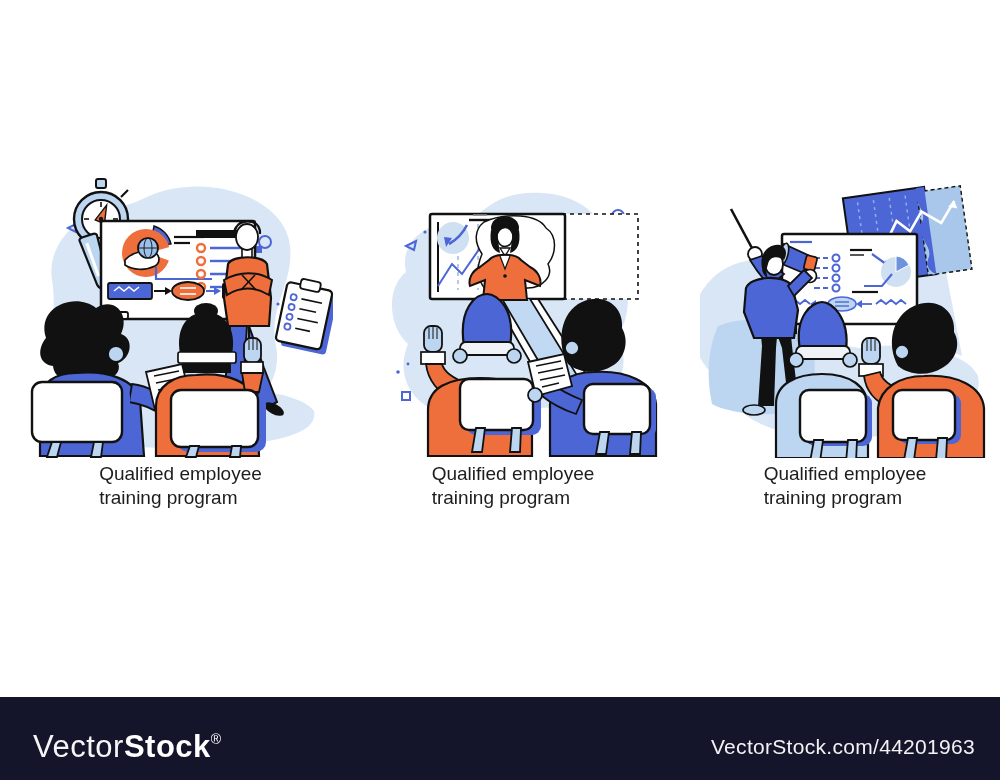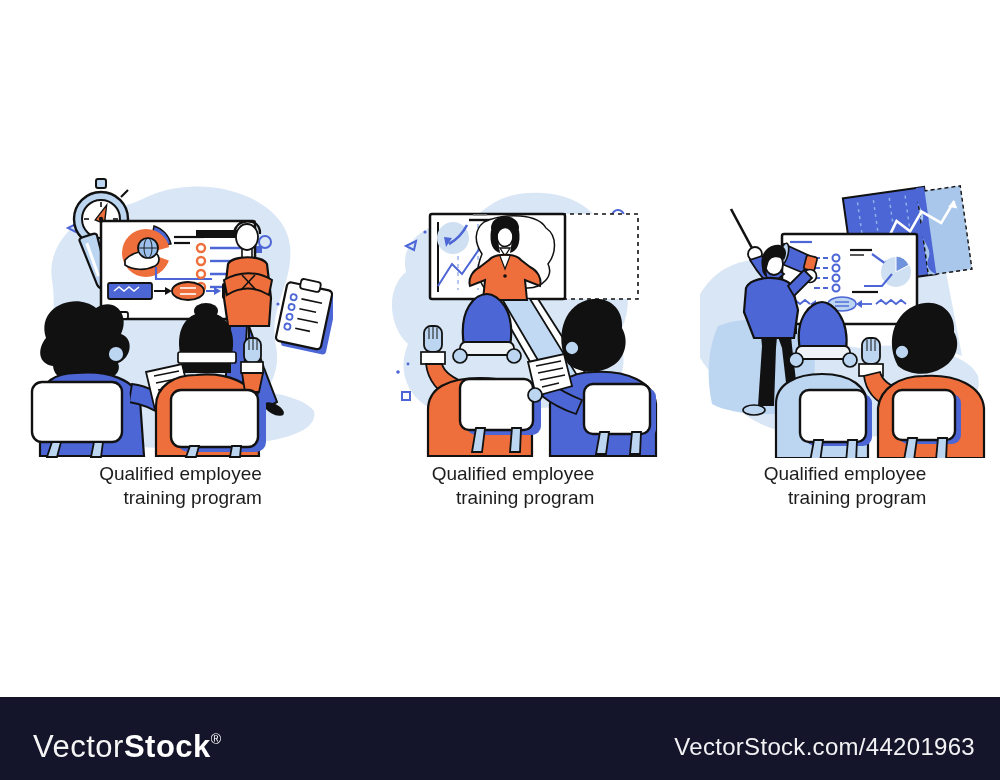--- a/index.html
+++ b/index.html
@@ -10,28 +10,28 @@
     --ink:#111111;
     --bar:#14142A;
   }
   *{margin:0;padding:0;box-sizing:border-box;}
   html,body{width:1000px;height:780px;background:#fff;font-family:"Liberation Sans",sans-serif;}
   .stage{position:relative;width:1000px;height:780px;background:#fff;overflow:hidden;}
   .card{position:absolute;top:176px;display:flex;flex-direction:column;align-items:center;}
   .card1{left:28px;width:305px;}
   .card2{left:368px;width:290px;}
   .card3{left:700px;width:290px;}
-  .caption{margin-top:4px;text-align:right;font-size:19px;line-height:24px;color:#1d1d1d;}
+  .caption{margin-top:4px;text-align:left;font-size:19px;line-height:24px;color:#1d1d1d;}
   .wbar{position:absolute;left:0;top:697px;width:1000px;height:100px;background:var(--bar);
         display:flex;align-items:center;justify-content:space-between;padding:0 25px 0 33px;}
   .brand{color:#fff;font-size:31px;letter-spacing:.5px;white-space:nowrap;}
   .brand .lt{font-weight:400;opacity:.96;}
   .brand .bd{font-weight:700;}
   .brand .reg{font-size:14px;vertical-align:13px;font-weight:400;}
-  .url{color:#f2f2f4;font-size:24px;letter-spacing:.3px;white-space:nowrap;}
+  .url{color:#f2f2f4;font-size:21px;letter-spacing:.3px;white-space:nowrap;}
 </style>
 </head>
 <body>
 
 <div class="stage">
 
   <div class="card card1">
     <svg width="305" height="282" viewBox="0 0 305 282">
 
       <path fill="#D9E6F5" d="M150,12 C200,4 258,28 262,70 C266,108 240,130 248,170 C256,210 220,248 170,244 C120,240 60,252 38,214 C16,176 30,140 24,104 C18,68 52,34 92,30 C112,28 120,16 150,12 Z"></path>

